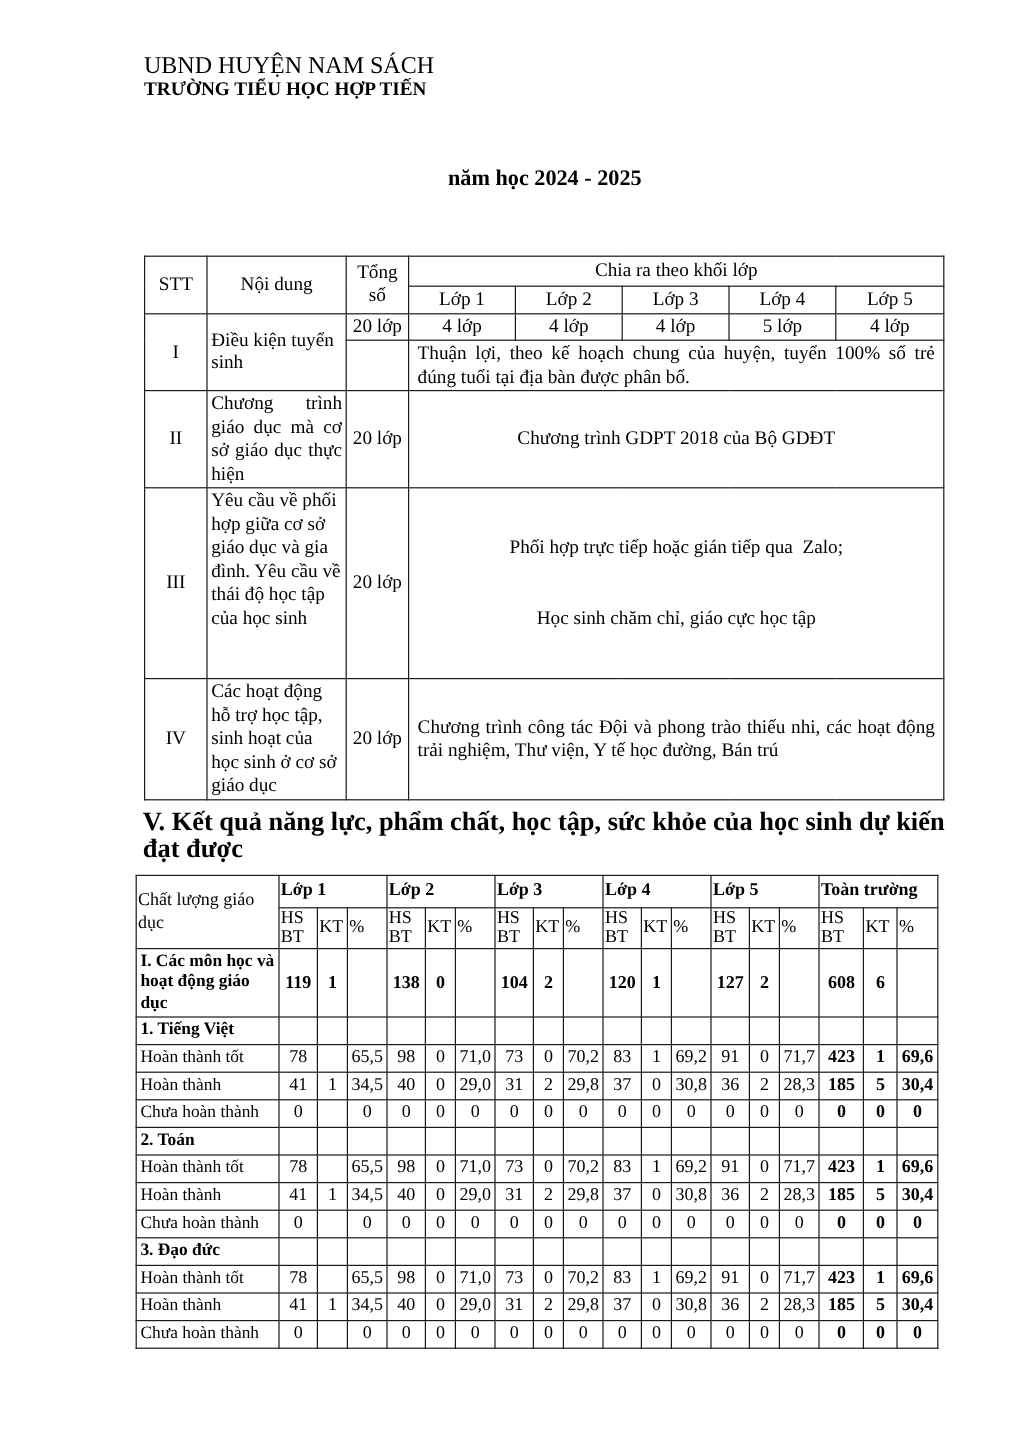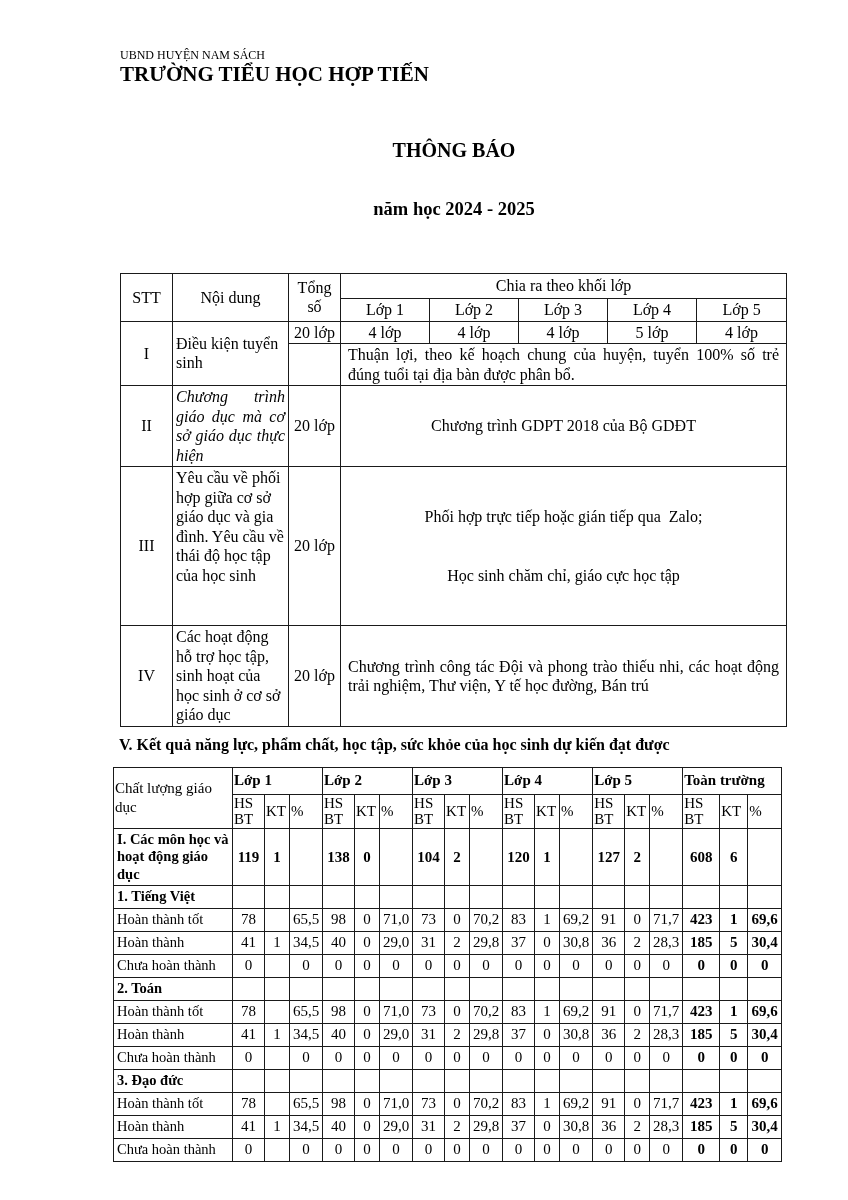--- a/index.html
+++ b/index.html
@@ -6,45 +6,45 @@
   html,body { background:#ffffff; }
   body {
     width:848px; height:1200px;
     font-family:"Liberation Serif", serif;
     color:#000;
   }
   .page {
     position:relative; width:848px; height:1200px;
     background:#fff; padding:46px 60px 0 120px; overflow:hidden;
   }
-  .org-line1 { font-size:12px; line-height:19px; }
-  .org-line2 { font-size:21px; line-height:19px; font-weight:bold; }
+  .org-line1 { font-size:20px; line-height:19px; }
+  .org-line2 { font-size:16px; line-height:19px; font-weight:bold; }
   .title-block { text-align:center; margin-top:18px; white-space:pre-wrap; }
   .doc-title { font-size:20px; font-weight:bold; line-height:24px; }
   .doc-subtitle { font-size:18.5px; font-weight:bold; line-height:24px; }
   .doc-year { font-size:18.5px; font-weight:bold; line-height:23px; }
 
   table { border-collapse:collapse; table-layout:fixed; }
   td, th { border:1px solid #1a1a1a; overflow:hidden; }
 
   
   .t1 { width:666px; margin-top:16px; font-size:16px; line-height:1.22; }
   .t1 { border:1.5px solid #1a1a1a;padding-left:26px; }
   .t1 td { padding:1px 3px; vertical-align:middle; text-align:center; }
   .t1 .hcell { height:25px; }
   .t1 .h2row td { height:22px; }
   .t1 .content-cell { text-align:left; vertical-align:top; padding:1px 3px; }
   .t1 .content-center { text-align:left; vertical-align:middle; }
-  .t1 .justify { text-align:justify;font-style:italic; }
+  .t1 .justify { text-align:justify; }
   .t1 .note-left { text-align:justify; padding:1px 7px; vertical-align:middle; }
   .t1 .note-center { text-align:center; vertical-align:middle; white-space:pre-wrap; }
   .t1 .rowIB td { height:40px; }
 
   
-  .v-heading { font-size:16px; font-weight:bold; margin:7px 0 11px -1px; line-height:22px; }
+  .v-heading { font-size:22px; font-weight:bold; margin:7px 0 11px -1px; line-height:22px; }
 
   
   .t2 { width:668px; margin-left:-7px; font-size:15px; border:1.5px solid #1a1a1a; }
   .t2 th { font-weight:normal; text-align:left; vertical-align:middle; padding:1px; }
   .t2 .grp { font-weight:bold; height:27px; }
   .t2 .subrow th { height:34px; line-height:1.05; }
   .t2 .lblh { font-size:15px; line-height:1.25; }
   .t2 td { height:23px; text-align:center; vertical-align:middle; padding:1px; line-height:1.1; }
   .t2 td.lbl { text-align:left; padding:2px 3px; font-size:14.5px; line-height:1.18; }
   .t2 td.b { font-weight:bold; }
@@ -53,21 +53,20 @@
 <body>
 
 <div class="page">
 
   <div>
     <div class="org-line1">UBND HUYỆN NAM SÁCH</div>
     <div class="org-line2">TRƯỜNG TIỂU HỌC HỢP TIẾN</div>
   </div>
 
   <div class="title-block">
-    <div class="doc-title">THÔNG BÁO</div>
     <div class="doc-year">năm học 2024 - 2025</div>
   </div>
 
   <table class="t1">
     <colgroup>
       <col style="width:52px">
         <col style="width:116px">
         <col style="width:52px">
       <col style="width:89px">
         <col style="width:89px">

